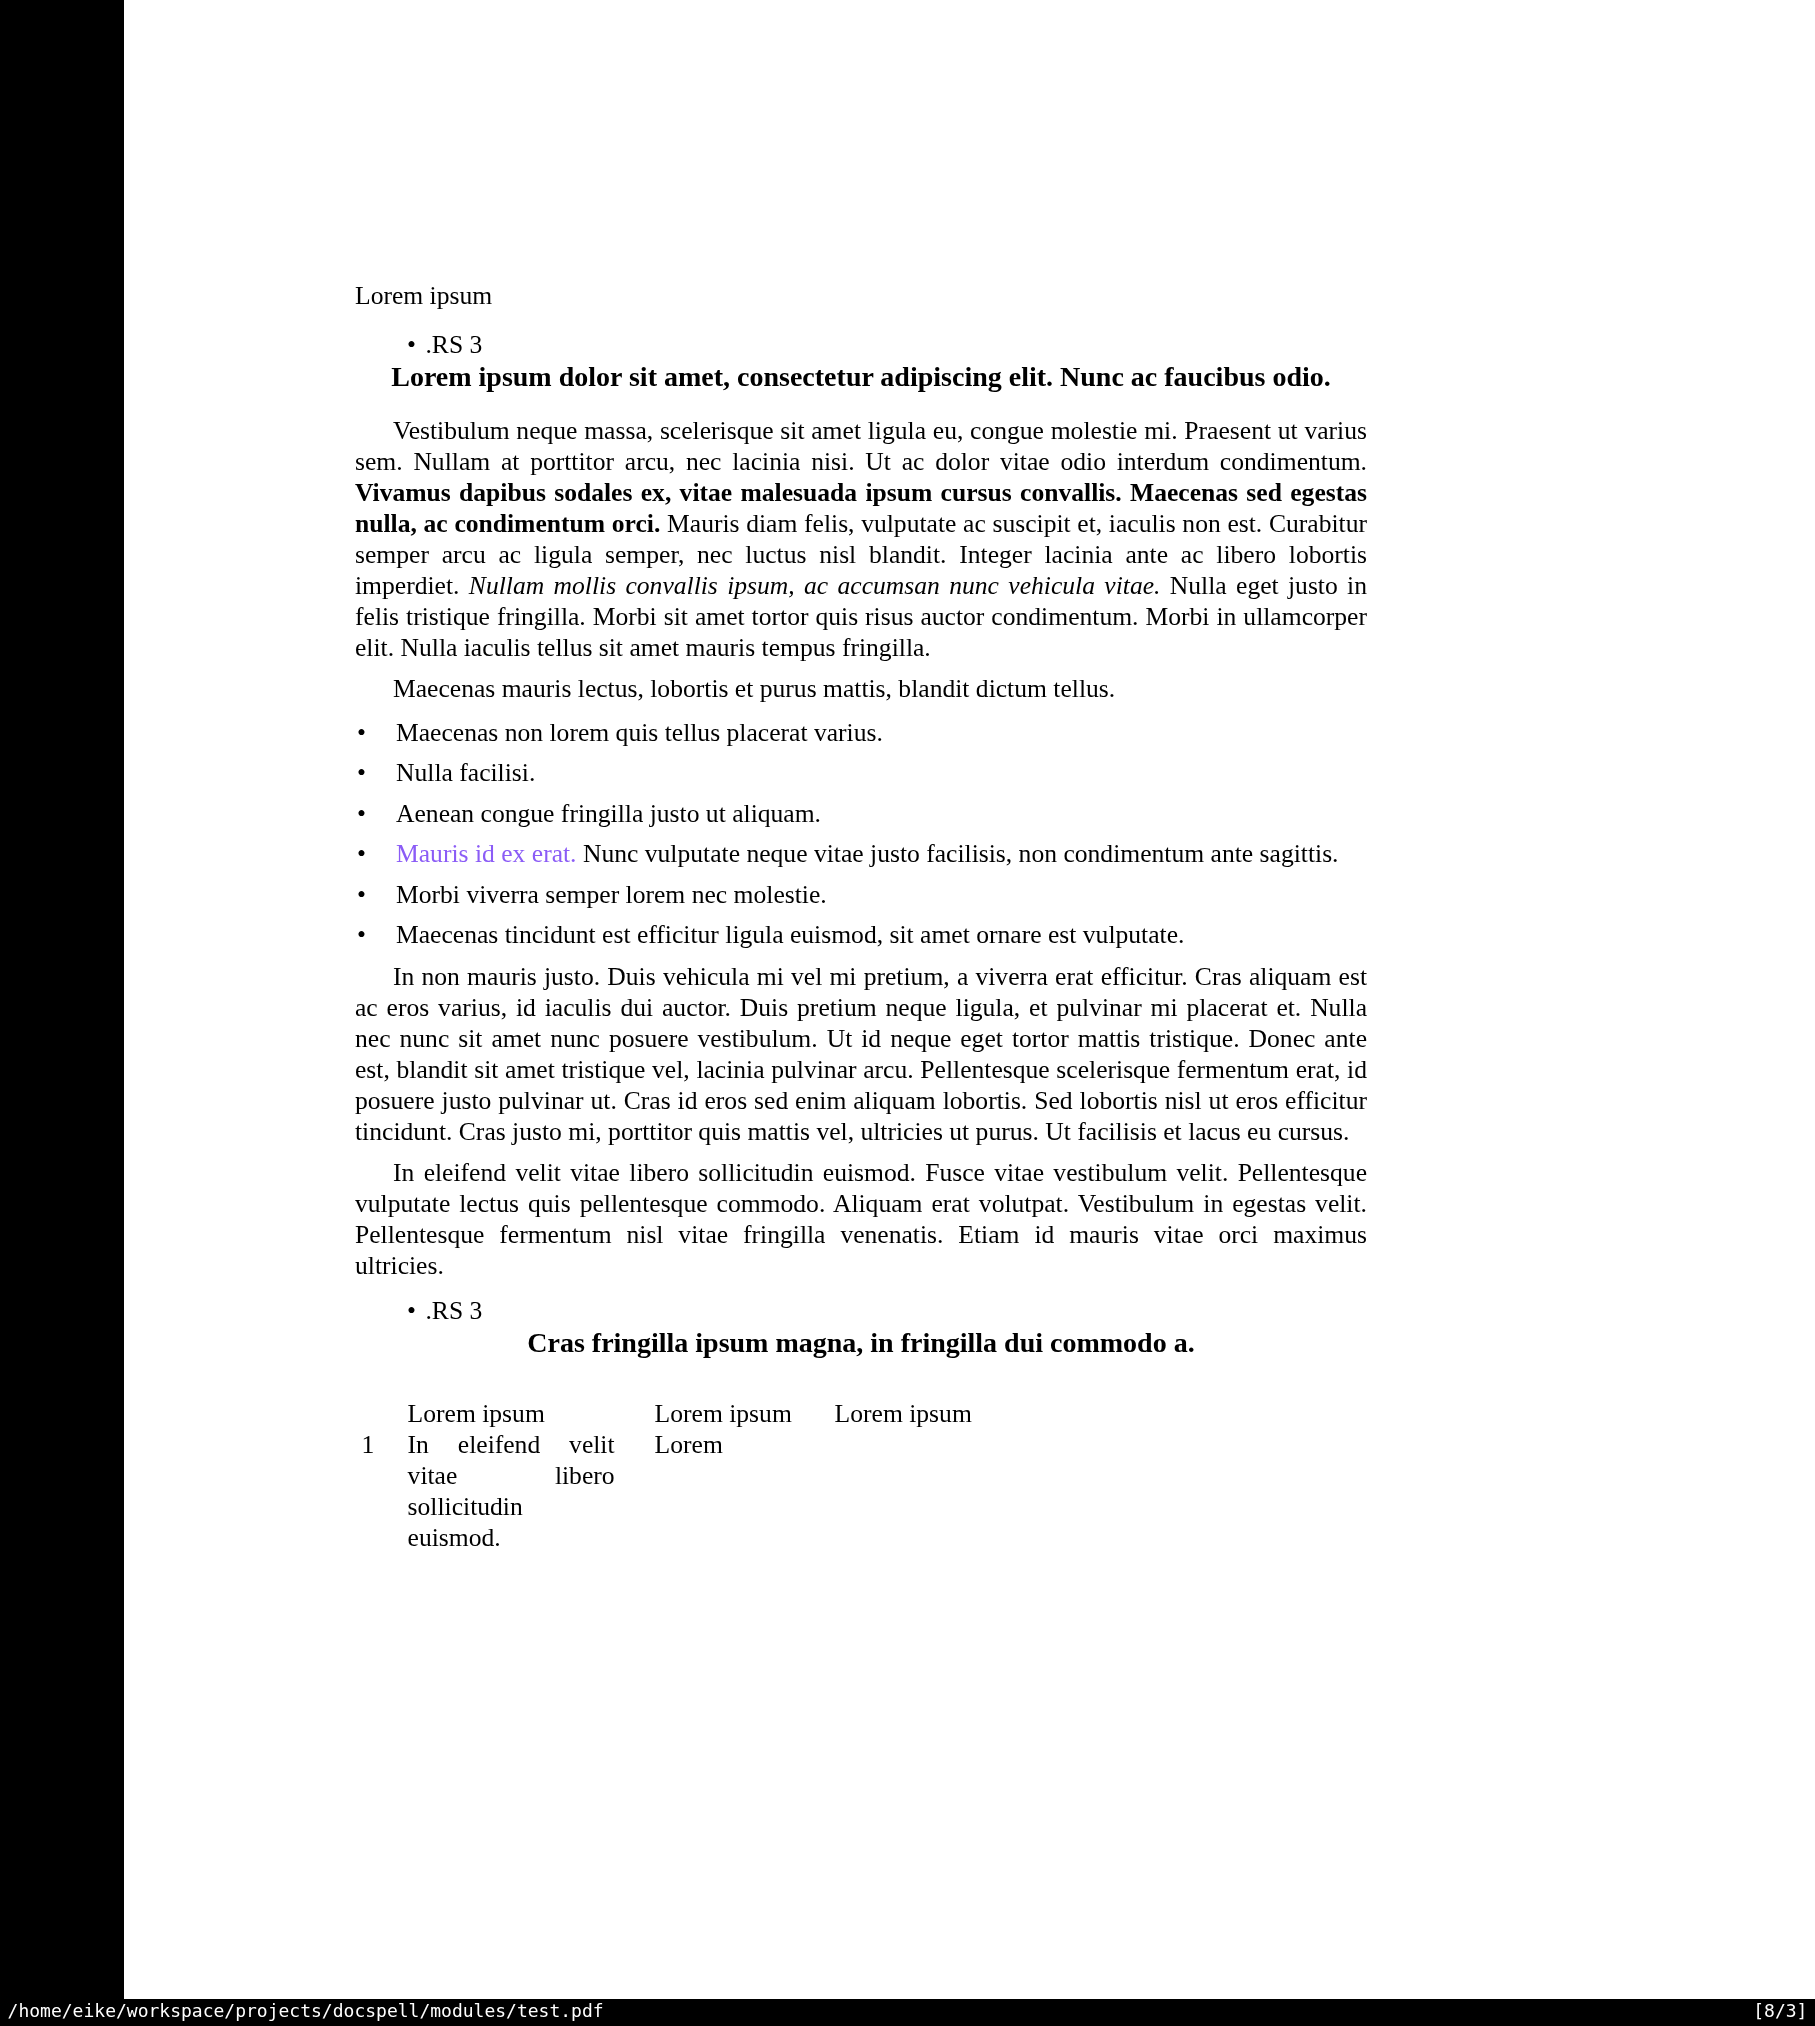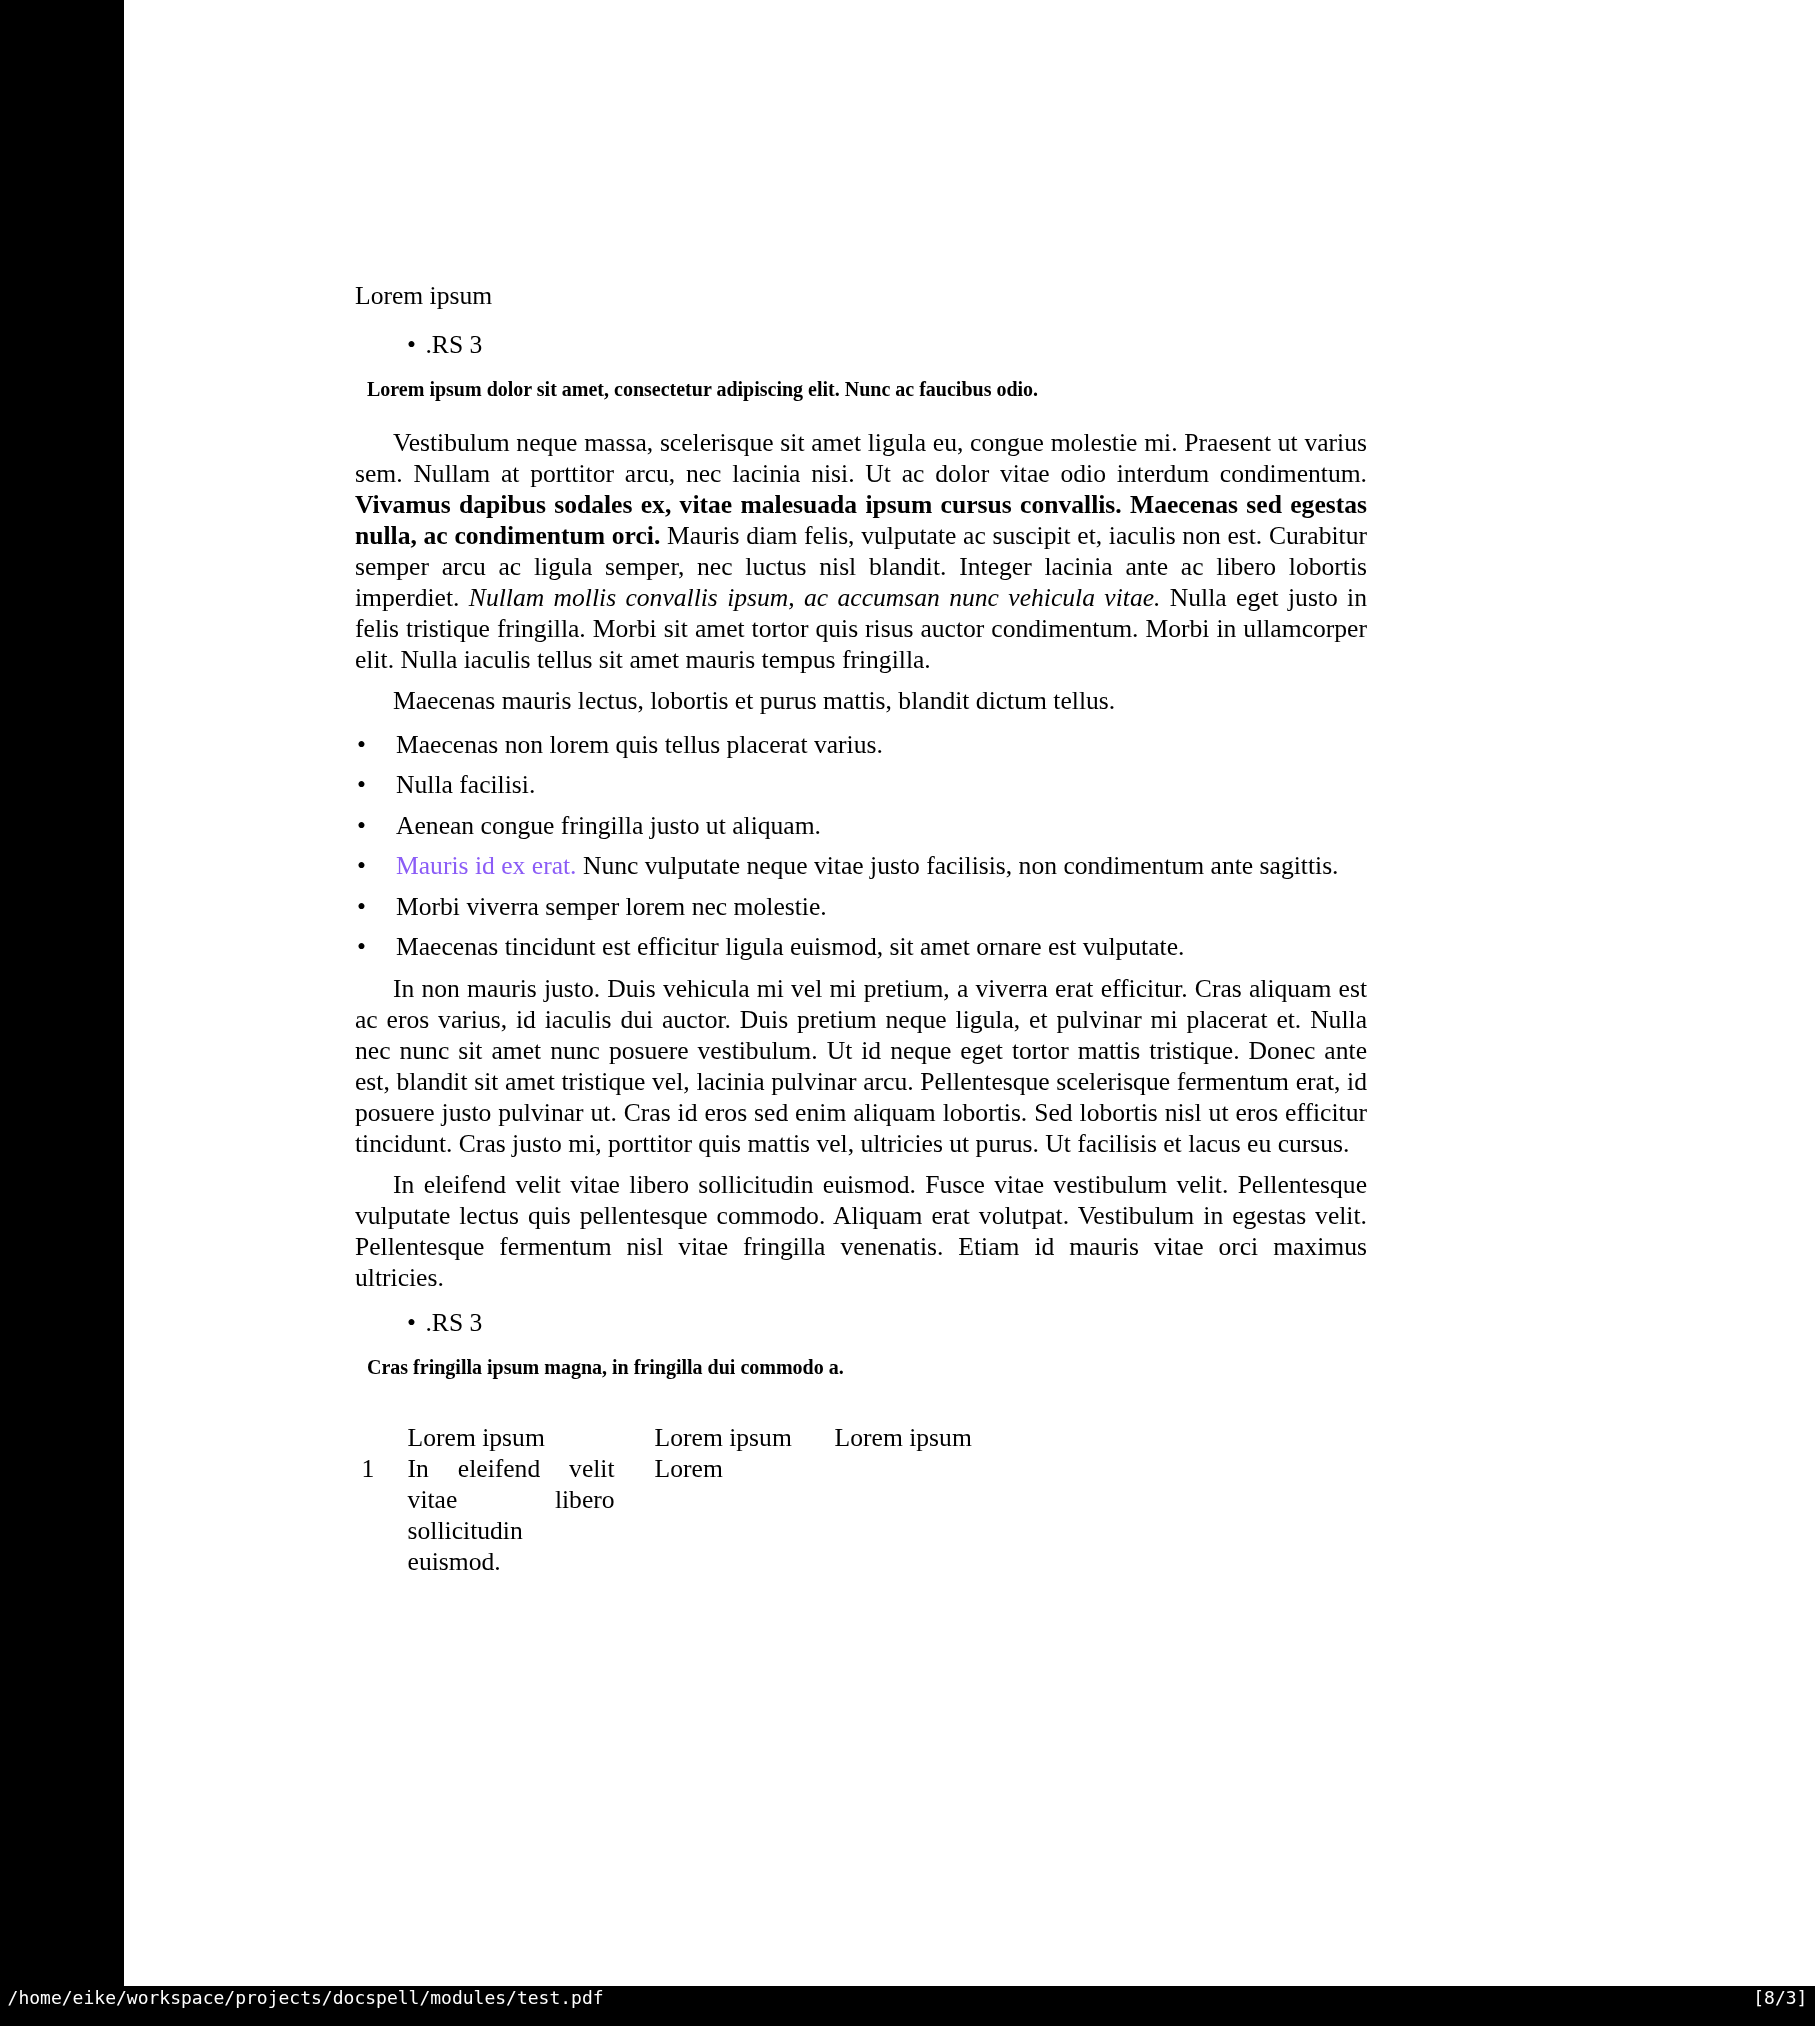--- a/index.html
+++ b/index.html
@@ -36,24 +36,25 @@
   }
   .top-label {
     margin-top: 280px;
   }
   .rs-item {
     margin-top: 18px;
     margin-left: 52px;
   }
   .rs-item .dot { margin-right: 9.5px; }
   h1.doc-h1, h2.doc-h2 {
-    font-size: 20px;
+    font-size: 28px;
     line-height: 34px;
     font-weight: bold;
-    margin: 12px;
+    margin: 0;
+    text-align: center;
   }
   .doc-h1 { margin-top: 32px; }
   .doc-h2 { margin-top: 34px; }
   p.para {
     margin: 10.4px 0 0 0;
     text-align: justify;
     text-indent: 38px;
   }
   p.para.first { margin-top: 21px; }
   .bold-span { font-weight: bold; }
@@ -83,21 +84,21 @@
     grid-template-columns: 46px 247px 180px auto;
     column-gap: 0;
   }
   .doc-table .cell { line-height: 31px; }
   .doc-table .c1 { text-align: justify; padding-right: 40px; }
   .statusbar {
     position: absolute;
     left: 0;
     bottom: 0;
     width: 100%;
-    height: 40px;
+    height: 27px;
     background: #000000;
     color: #ffffff;
     font-family: "DejaVu Sans Mono", "Liberation Mono", monospace;
     font-size: 18px;
     line-height: 24.6px;
     display: flex;
     justify-content: space-between;
     padding: 0 7.6px;
     box-sizing: border-box;
   }

